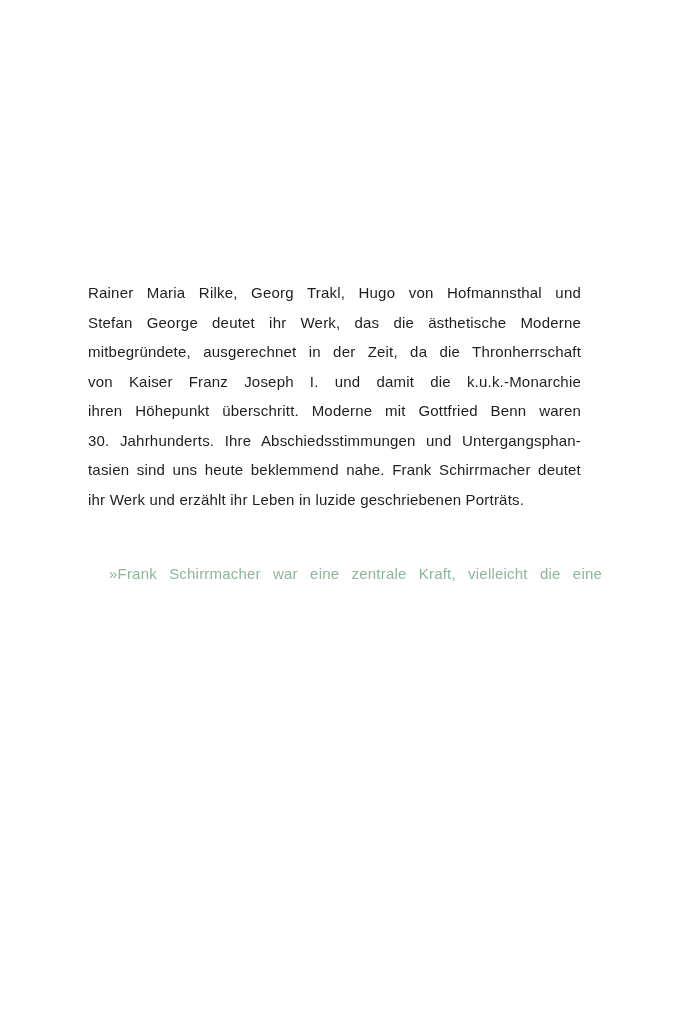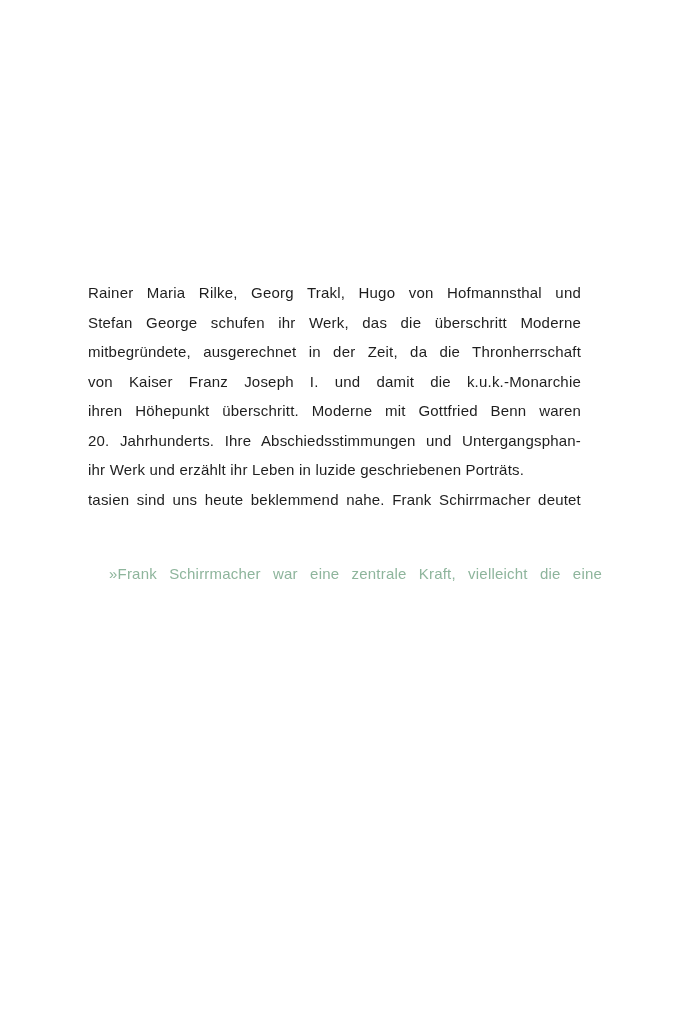--- a/index.html
+++ b/index.html
@@ -43,26 +43,26 @@
   #quote .line { color: #8eb59c; }
   .attrib { font-style: italic; }
 </style>
 </head>
 <body>
 
 <div class="page">
 
   <div class="textblock" id="blurb">
     <div class="line">Rainer Maria Rilke, Georg Trakl, Hugo von Hofmannsthal und</div>
-    <div class="line">Stefan George schufen ihr Werk, das die überschritt Moderne</div>
+    <div class="line">Stefan George deutet ihr Werk, das die ästhetische Moderne</div>
     <div class="line">mitbegründete, ausgerechnet in der Zeit, da die Thronherrschaft</div>
     <div class="line">von Kaiser Franz Joseph I. und damit die k.u.k.-Monarchie</div>
     <div class="line">ihren Höhepunkt überschritt. Moderne mit Gottfried Benn waren</div>
-    <div class="line">20. Jahrhunderts. Ihre Abschiedsstimmungen und Untergangsphan-</div>
+    <div class="line">30. Jahrhunderts. Ihre Abschiedsstimmungen und Untergangsphan-</div>
+    <div class="line">tasien sind uns heute beklemmend nahe. Frank Schirrmacher deutet</div>
     <div class="line last">ihr Werk und erzählt ihr Leben in luzide geschriebenen Porträts.</div>
-    <div class="line">tasien sind uns heute beklemmend nahe. Frank Schirrmacher deutet</div>
   </div>
 
   <div class="textblock" id="quote">
     <div class="line">»Frank Schirrmacher war eine zentrale Kraft, vielleicht die eine</div>
   </div>
 
 </div>
 
 </body></html>

